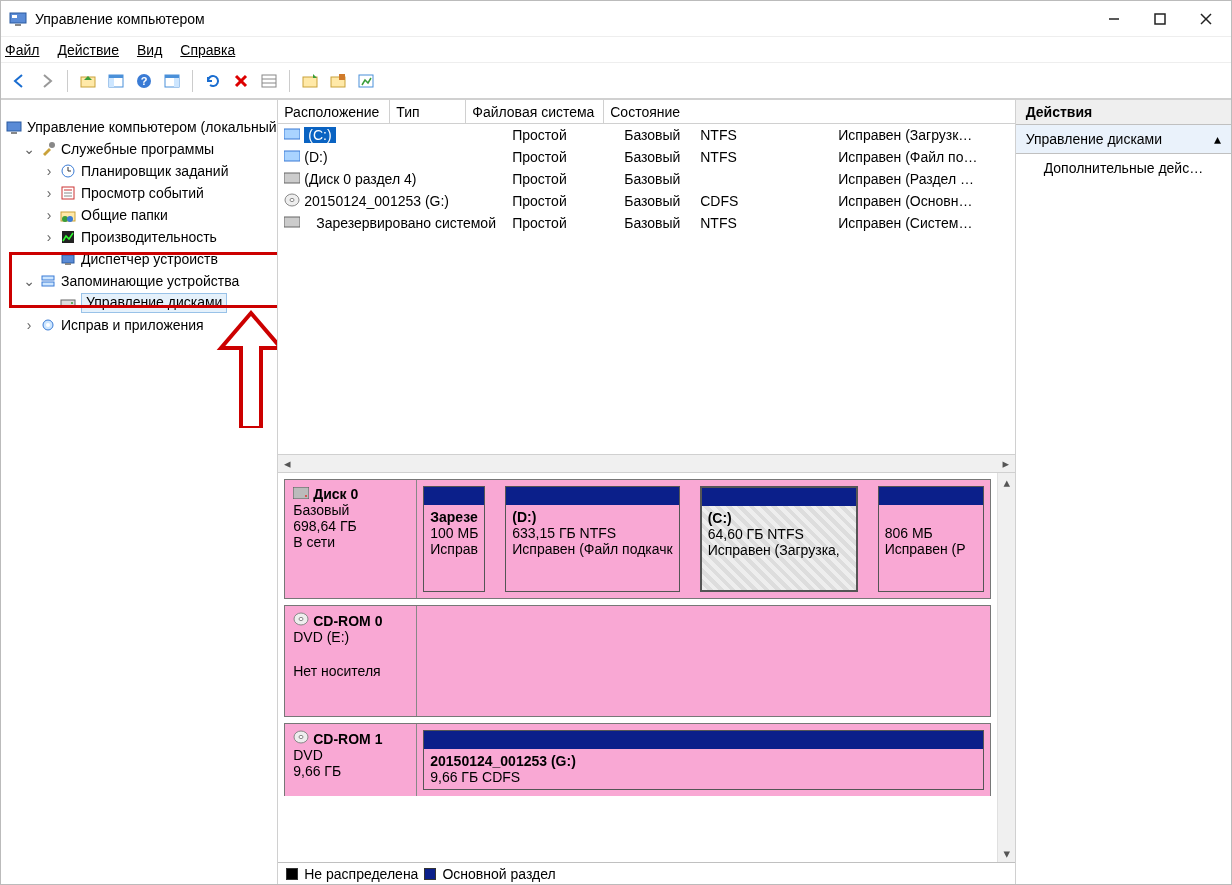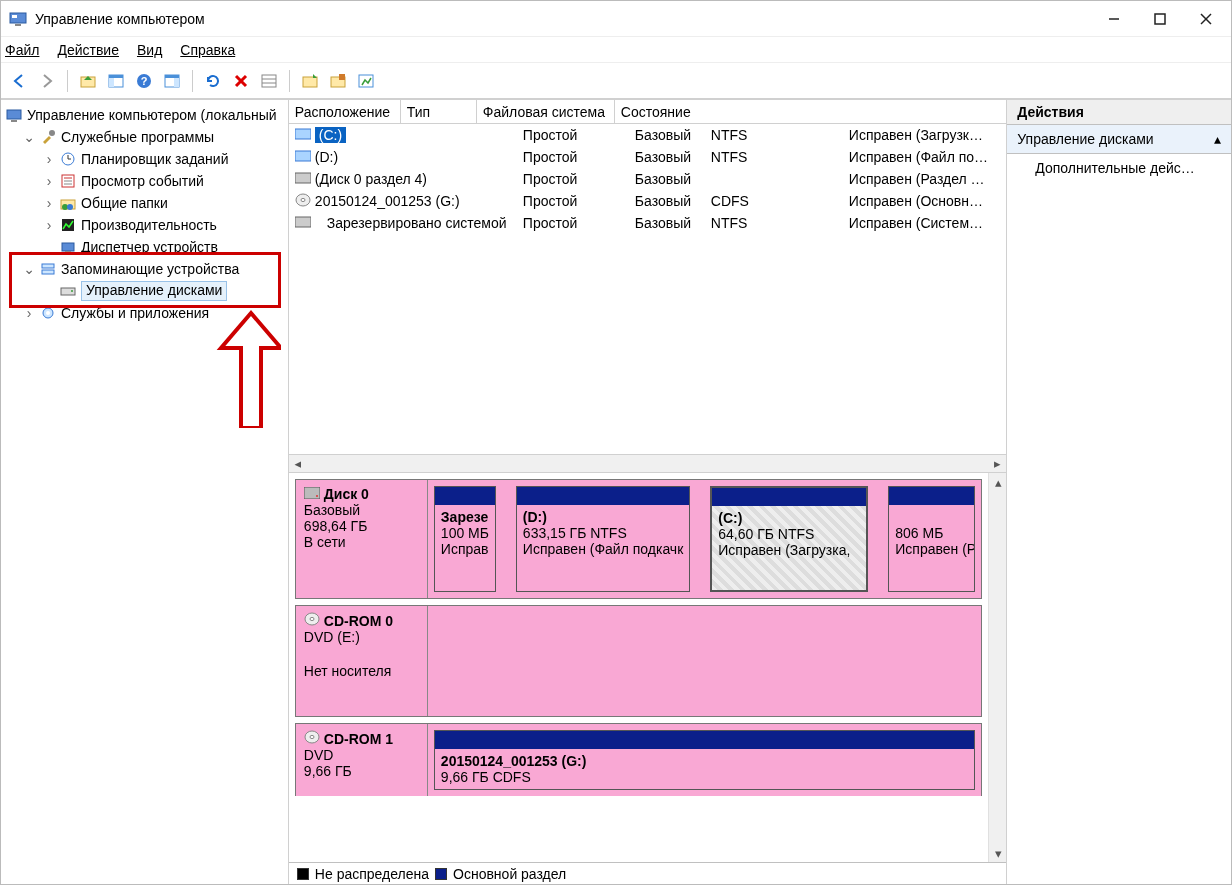--- a/index.html
+++ b/index.html
@@ -17,21 +17,21 @@
   .toolbar { height: 36px; display:flex; align-items:center; padding: 0 6px; gap: 4px; border-bottom:1px solid #d0d0d0; }
   .tbtn { width: 24px; height:24px; display:flex; align-items:center; justify-content:center; border:1px solid transparent; }
   .tsep { width:1px; height:22px; background:#ccc; margin:0 4px; }
   
   .body { flex:1; display:flex; border-top:1px solid #d0d0d0; overflow:hidden; }
   
   .left { width: 292px; border-right:1px solid #d0d0d0; padding: 4px 0 4px 4px; overflow:hidden; white-space:nowrap; position:relative;}
   .tree-row { height:22px; display:flex; align-items:center; gap:4px; font-size:14px; }
   .tree-row .twisty { width:12px; text-align:center; color:#666; cursor:pointer;}
   .tree-row .ticn { width:18px; height:18px; display:flex; align-items:center; justify-content:center; }
-  .ind1 { padding-left: 0px;} .ind2{padding-left:18px;} .ind3{padding-left:38px;}
+  .ind1 { padding-left: 0px; margin-top: 12px;} .ind2{padding-left:18px;} .ind3{padding-left:38px;}
   .sel-node { background:#e5f1fb; border:1px solid #99c2e8; height:20px; }
   .redbox { position:absolute; border:3px solid #c00; pointer-events:none;}
   
   .center { flex:1; display:flex; flex-direction:column; border-right:1px solid #d0d0d0; }
   .voltable { border-bottom:1px solid #d0d0d0; flex:0 0 auto;}
   .hdr-row { display:flex; background:#fff; height:24px; border-bottom:1px solid #d0d0d0; }
   .hdr-cell { border-right:1px solid #d0d0d0; padding:3px 6px; font-size:14px; background:#fff; white-space:nowrap; overflow:hidden; display:flex; align-items:center;}
   .data-rows { height: 330px; overflow:hidden; }
   .data-row { display:flex; height:22px; align-items:center; }
   .data-row .cell { padding: 0 6px; font-size:14px; white-space:nowrap; overflow:hidden; }
@@ -276,21 +276,21 @@
         <span class="sel-node" style="padding:0 4px">Управление дисками</span>
       </div>
       <div class="tree-row ind2">
         <span class="twisty">›</span>
         <span class="ticn">
             <svg width="16" height="16">
               <circle cx="8" cy="8" r="5" fill="#cde6ff" stroke="#3a7bd5"></circle>
               <circle cx="8" cy="8" r="2" fill="#fff"></circle>
             </svg>
           </span>
-        <span>Службы и приложения</span>
+        <span>Исправ и приложения</span>
       </div>
 
       <div class="redbox" style="left:8px; top:152px; width:272px; height:56px;"></div>
       <svg style="position:absolute; left:200px; top:208px;" width="80" height="120">
         <path d="M40 120 L40 40 L20 40 L50 5 L80 40 L60 40 L60 120 Z" fill="none" stroke="#c00" stroke-width="4"></path>
       </svg>
     </div>
 
     <div class="center">
 
@@ -395,21 +395,21 @@
                     <div class="pbody"><b>Зарезе</b><br><span>100 МБ</span><br><span>Исправ</span></div>
                 </div>
                 <div class="part" style="flex:1">
                   <div class="pbar"></div>
                     <div class="pbody"><b>(D:)</b><br><span>633,15 ГБ NTFS</span><br><span>Исправен (Файл подкачк</span></div>
                 </div>
                 <div class="part sel" style="width:158px">
                   <div class="pbar"></div>
                     <div class="pbody"><b>(C:)</b><br><span>64,60 ГБ NTFS</span><br><span>Исправен (Загрузка,</span></div>
                 </div>
-                <div class="part" style="width:87px">
+                <div class="part" style="width:106px">
                   <div class="pbar"></div>
                     <div class="pbody"><br><span>806 МБ</span><br><span>Исправен (Р</span></div>
                 </div>
               </div>
             </div>
           </div>
 
           <div class="disk-block">
             <div class="disk-row" style="min-height:110px">
               <div class="disk-side">

